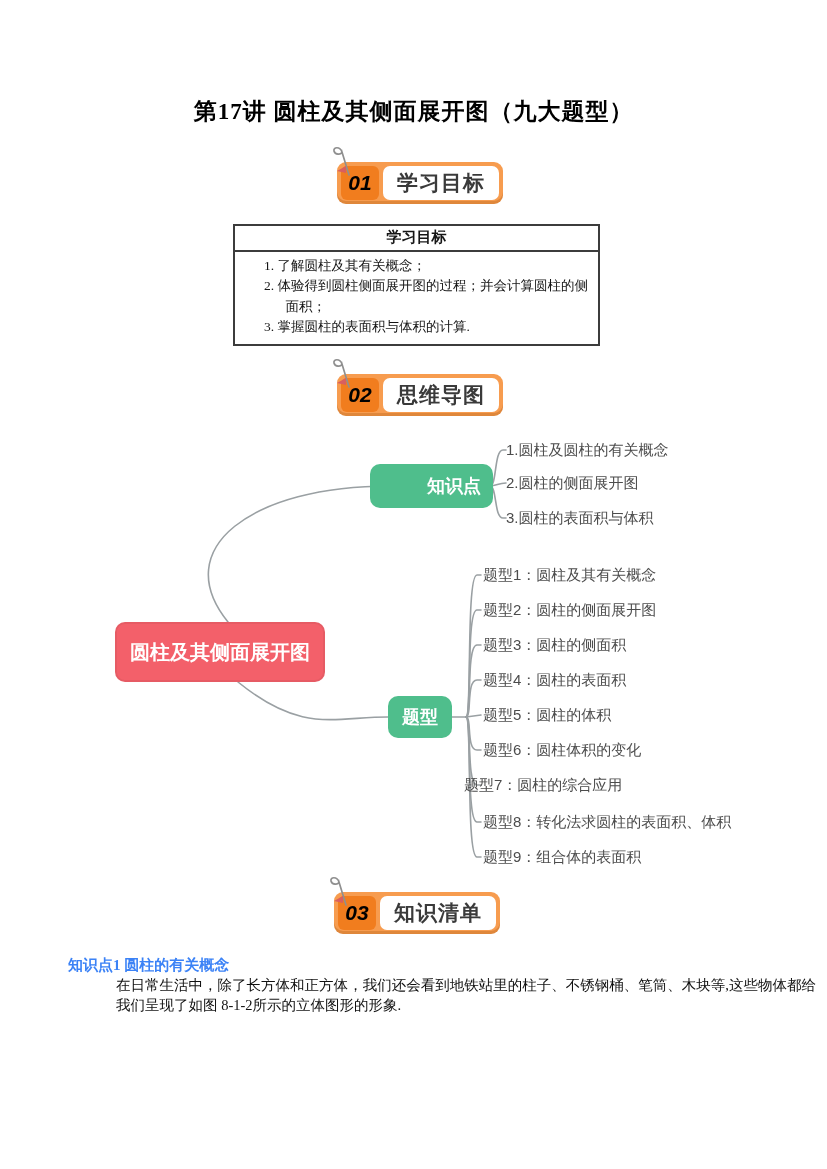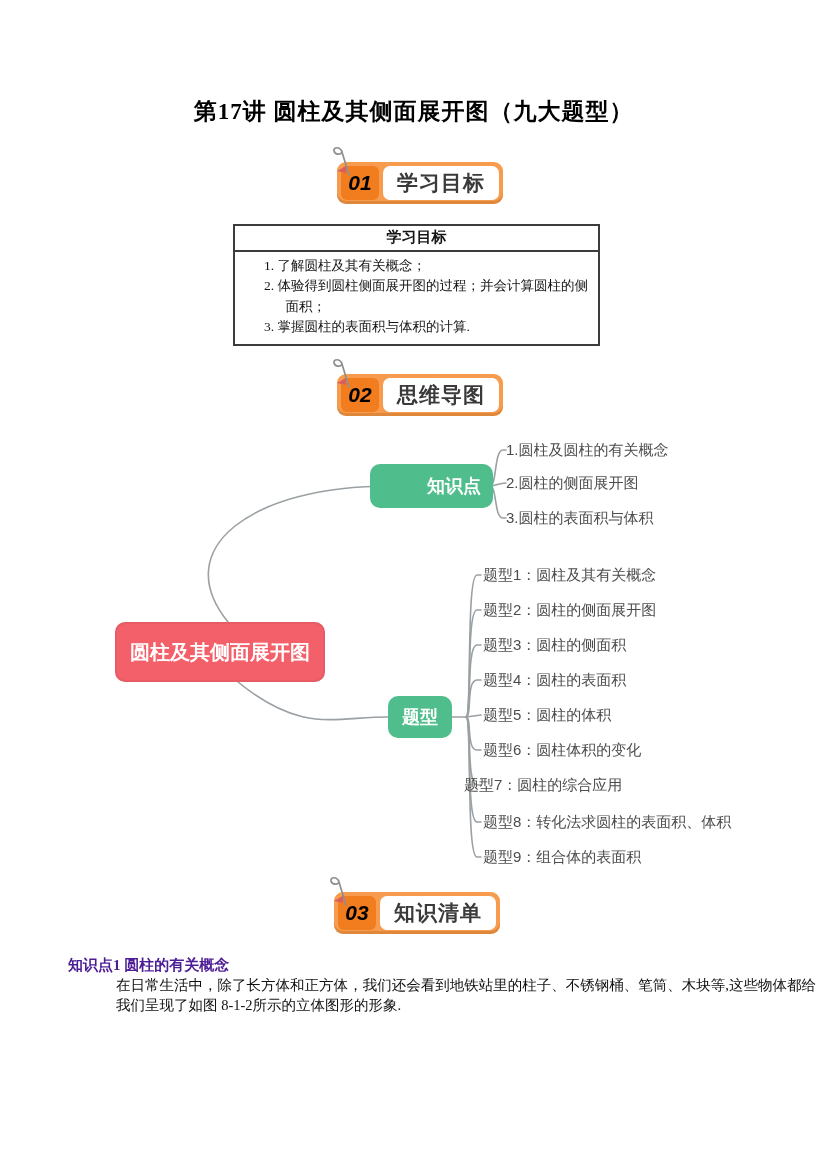--- a/index.html
+++ b/index.html
@@ -83,21 +83,21 @@
   .tx-c3{left:483px;top:241px;}
   .tx-c4{left:483px;top:276px;}
   .tx-c5{left:483px;top:311px;}
   .tx-c6{left:464px;top:346px;}
   .tx-c7{left:483px;top:383px;}
   .tx-c8{left:483px;top:418px;}
   
   .kn-heading{
     position:absolute;left:68px;top:956px;
     font-family:"Liberation Serif",serif;
-    font-weight:bold;font-size:15px;color:#4c1d95;
+    font-weight:bold;font-size:15px;color:#3b82f6;
   }
   .kn-para{
     position:absolute;left:68px;top:975px;width:700px;
     font-family:"Liberation Serif",serif;
     font-size:14.5px;line-height:1.38;color:#101010;
     text-align:justify;
     margin-left:48px;
   }
 </style>
 </head>

